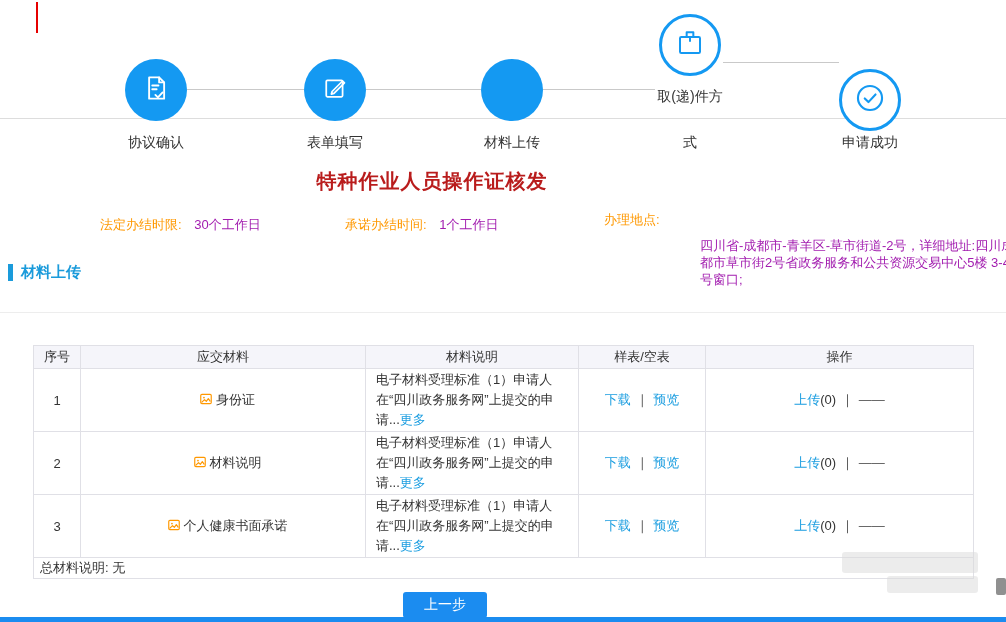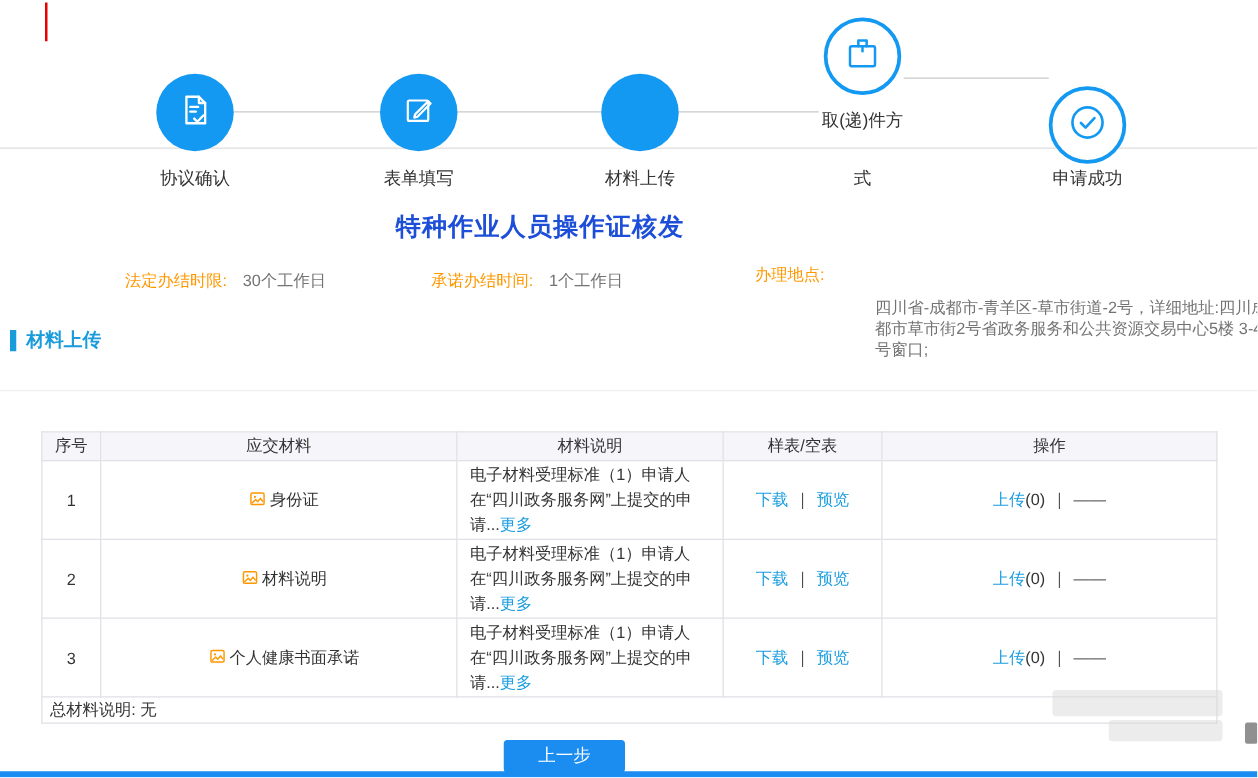--- a/index.html
+++ b/index.html
@@ -20,26 +20,26 @@
   .subdivider { left:0; top:312px; width:1006px; background:#ededed; }
   .connector { position:absolute; height:1px; background:#c9c9c9; z-index:1; }
   .step-circle { position:absolute; width:62px; height:62px; border-radius:50%;
                  display:flex; align-items:center; justify-content:center; z-index:2; }
   .step-filled { background:#1499f2; }
   .step-outline { background:#fff; border:3px solid #1499f2; }
   .step-label { position:absolute; transform:translateX(-50%); font-size:14px; color:#333;
                 white-space:nowrap; z-index:3; }
 
   .page-title { position:absolute; left:0; top:168px; width:864px; text-align:center;
-                font-size:20px; font-weight:bold; color:#1d4ed8; letter-spacing:1px; }
+                font-size:20px; font-weight:bold; color:#b91c1c; letter-spacing:1px; }
 
   
   .info-item { position:absolute; font-size:13px; white-space:nowrap; }
   .info-label { color:#ff9800; }
-  .info-value { color:#737373; margin-left:9px; }
+  .info-value { color:#a21caf; margin-left:9px; }
   .info-loc { display:flex; white-space:normal; }
   .loc-label { flex:none; width:96px; line-height:17px; }
   .loc-value { margin-left:0; width:321px; line-height:17px; word-break:break-all;margin-top:26px; }
 
   
   .section-head { position:absolute; left:8px; top:263px; display:flex; align-items:center; }
   .section-bar { width:5px; height:17px; background:#1a9bdb; margin-right:8px; }
   .section-title { font-size:15px; font-weight:bold; color:#1a9bdb; }
 
   
@@ -240,20 +240,20 @@
           <a class="link">上传</a><span class="cnt">(0)</span><span class="sep">｜</span><span class="dash">——</span>
         </td>
       </tr>
 
       <tr class="footer-row">
         <td colspan="5">总材料说明: 无</td>
       </tr>
     </tbody>
   </table>
 
-  <button class="btn" style="left:403px;width:97px">上一步</button>
+  <button class="btn" style="left:403px;width:84px">上一步</button>
 
   <div class="watermark wm1"></div>
   <div class="watermark wm2"></div>
   <div class="watermark wm3"></div>
 
   <div class="bottom-strip"></div>
 </div>
 
 </body></html>

